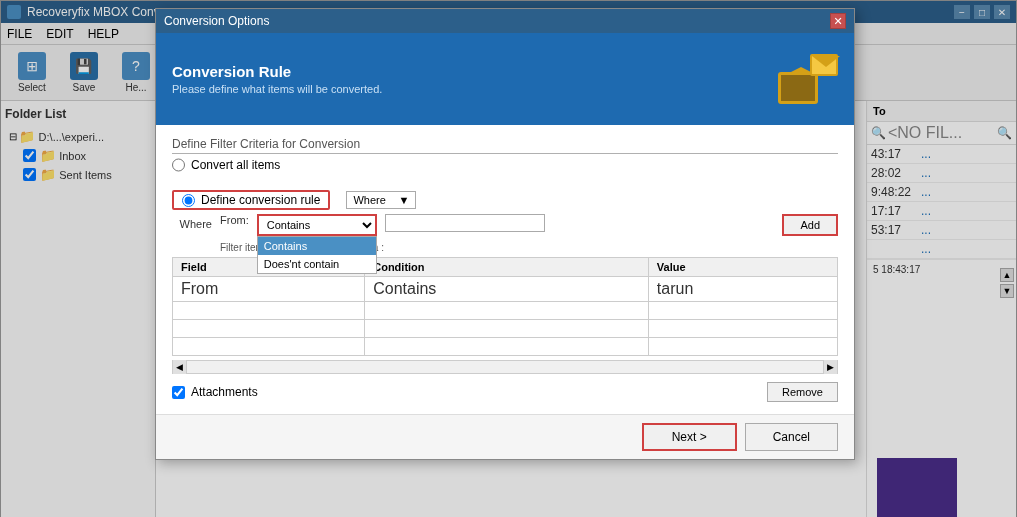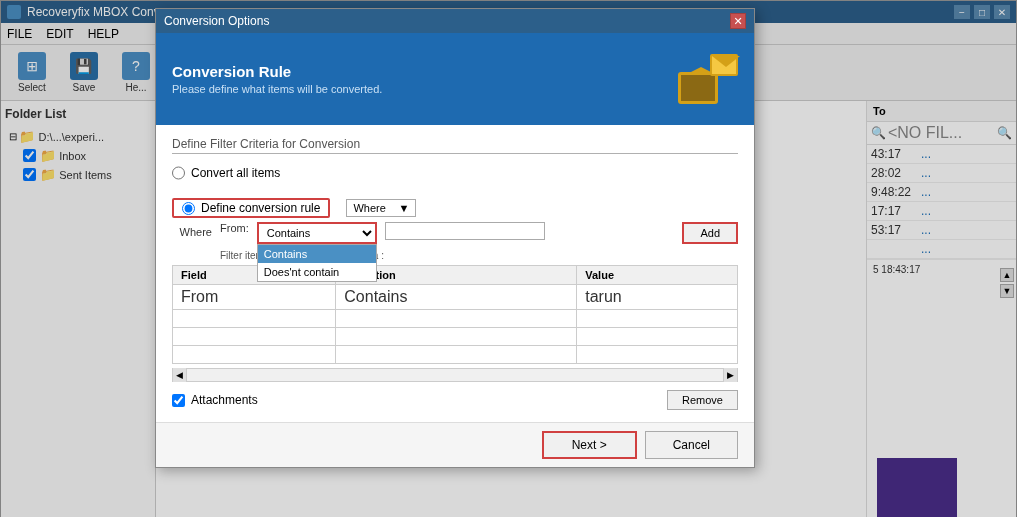--- a/index.html
+++ b/index.html
@@ -182,21 +182,21 @@
       position: absolute;
       top: 0; left: 0;
       width: 1017px; height: 517px;
       background: rgba(0,0,0,0.15);
     }
 
     
     .dialog {
       position: absolute;
       top: 8px; left: 155px;
-      width: 600px;
+      width: 700px;
       background: #fff;
       border: 1px solid #888;
       box-shadow: 3px 3px 12px rgba(0,0,0,0.3);
     }
 
     .dialog-titlebar {
       background: #2c5f8a;
       height: 24px;
       display: flex;
       align-items: center;
@@ -268,21 +268,21 @@
     }
 
     .dialog-body {
       padding: 12px 16px;
     }
 
     .section-label {
       font-size: 11px;
       color: #555;
       border-bottom: 1px solid #b0b0b0;
-      margin-bottom: 12px;
+      margin-bottom: 4px;
       padding-bottom: 2px;
     }
     .section-label span {
       font-weight: normal;
     }
 
     .radio-row {
       display: flex;
       margin-bottom: 18px;
     }

